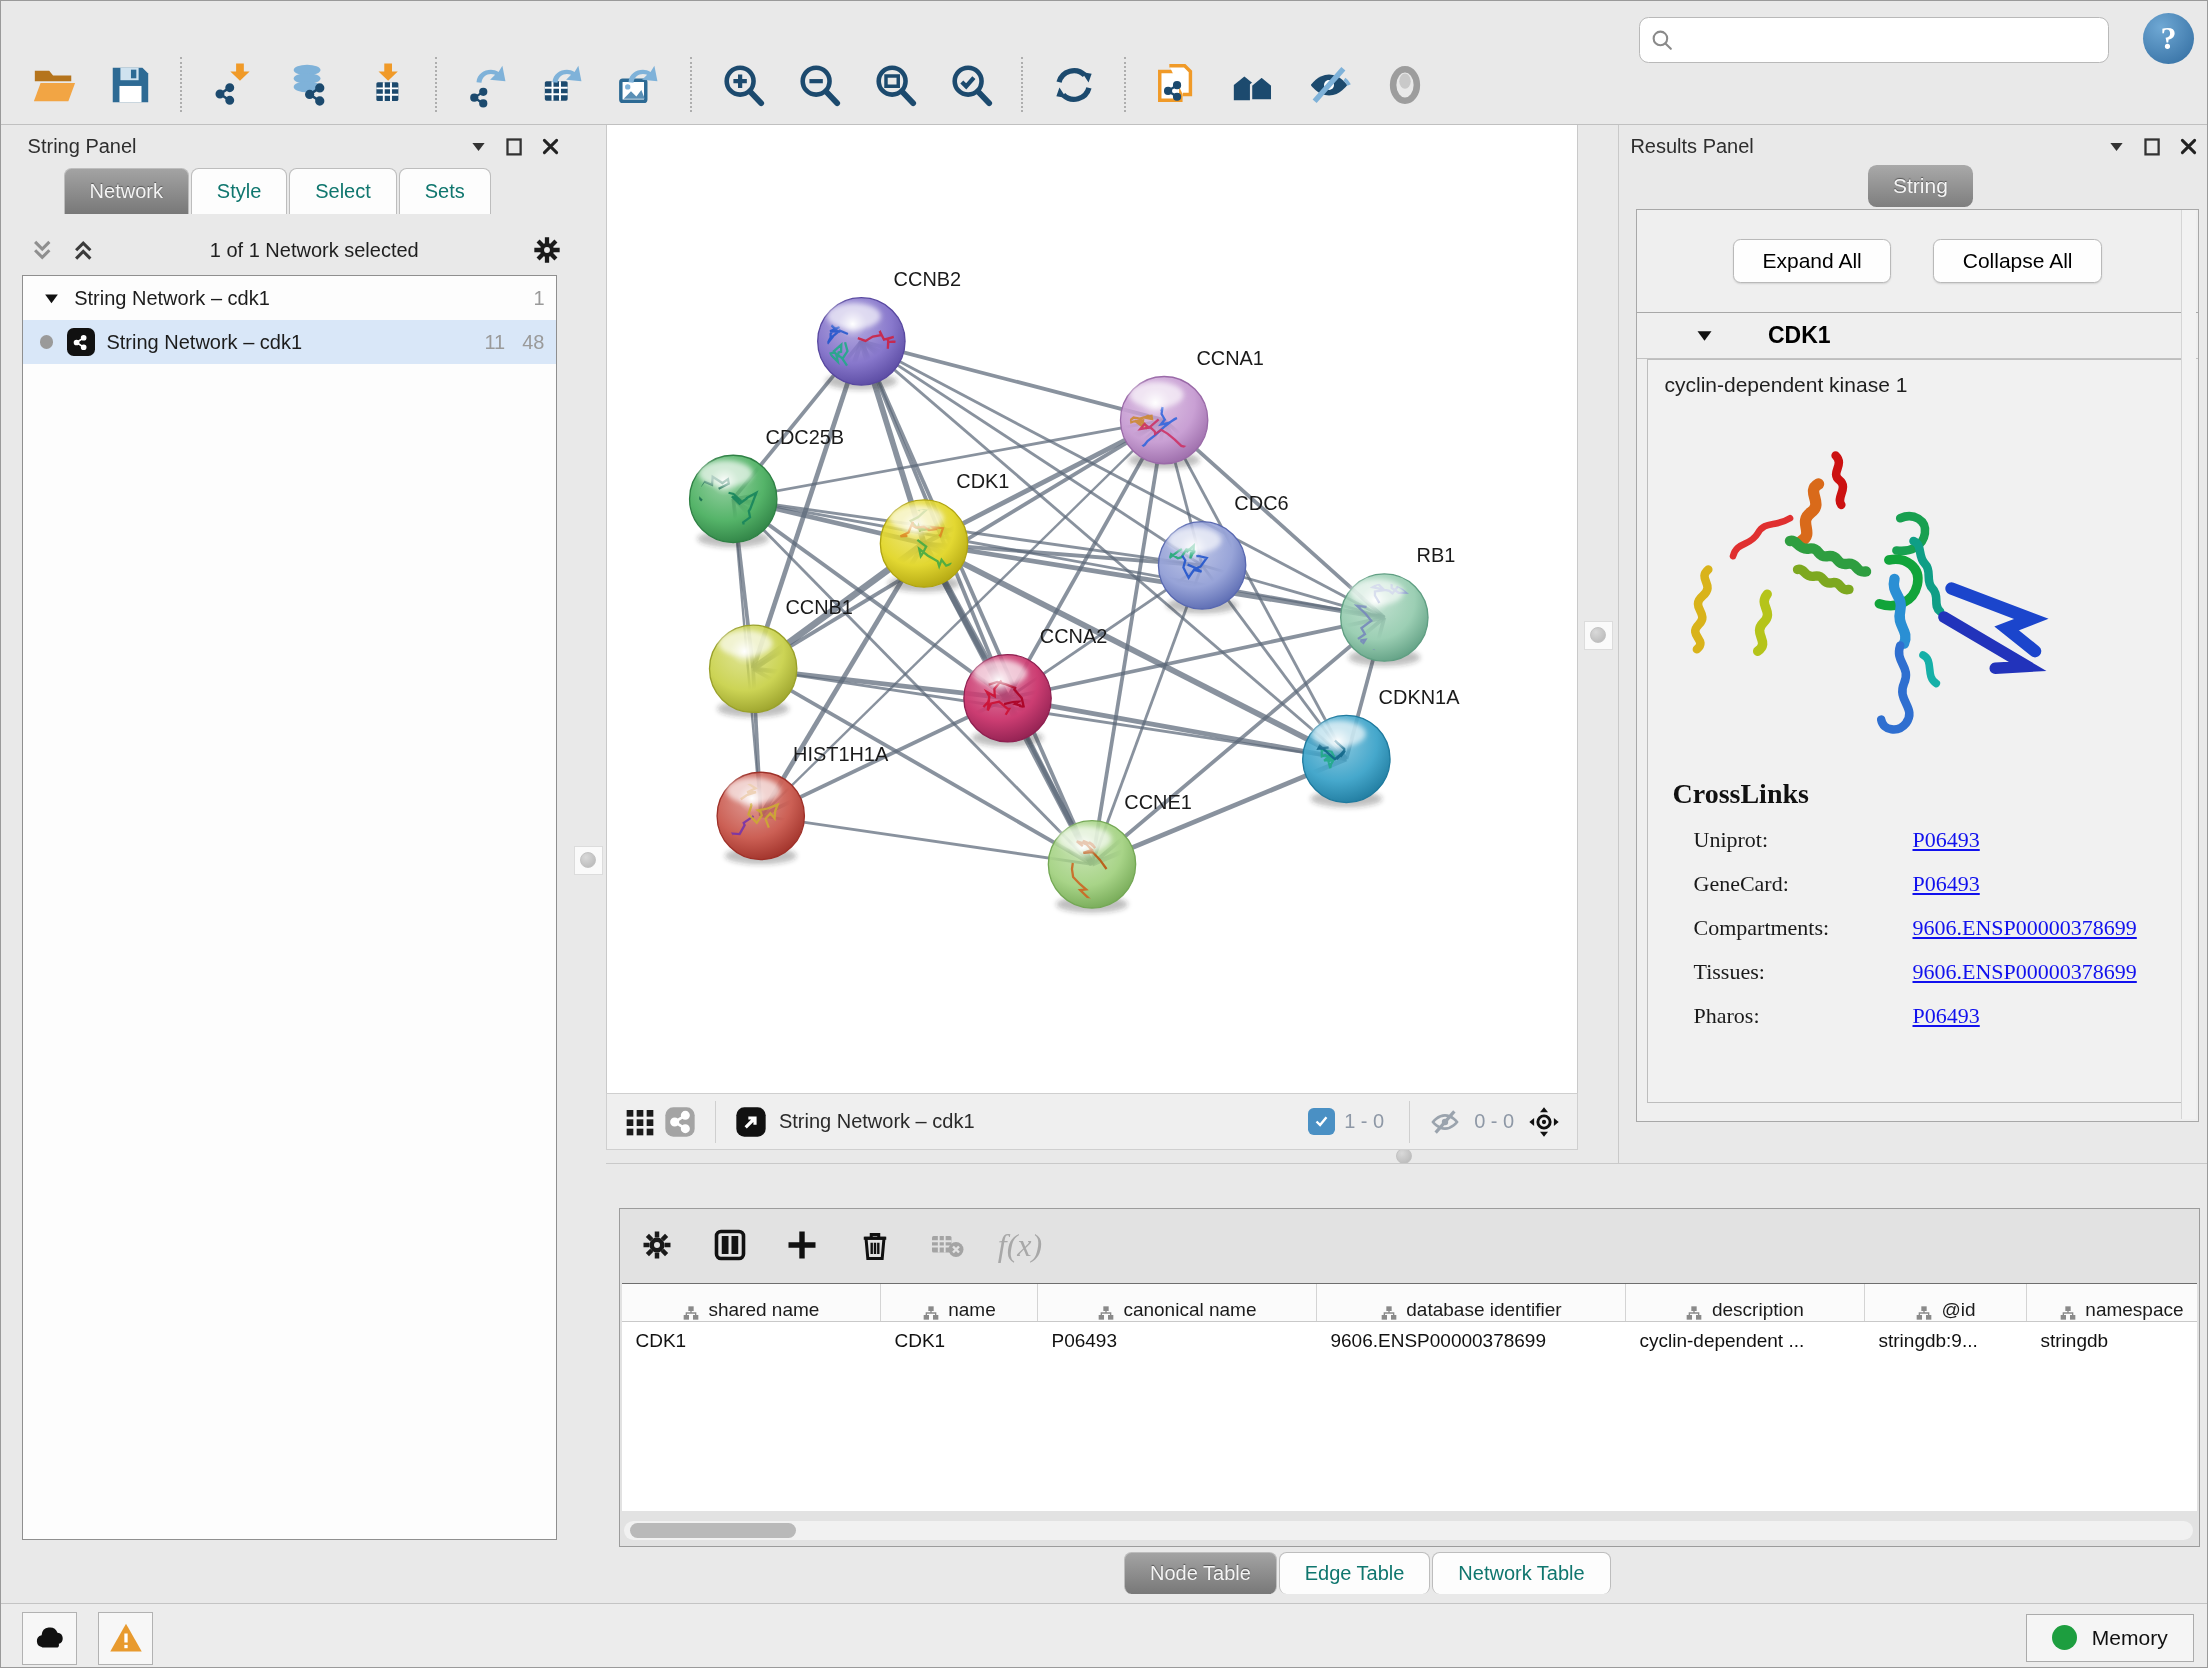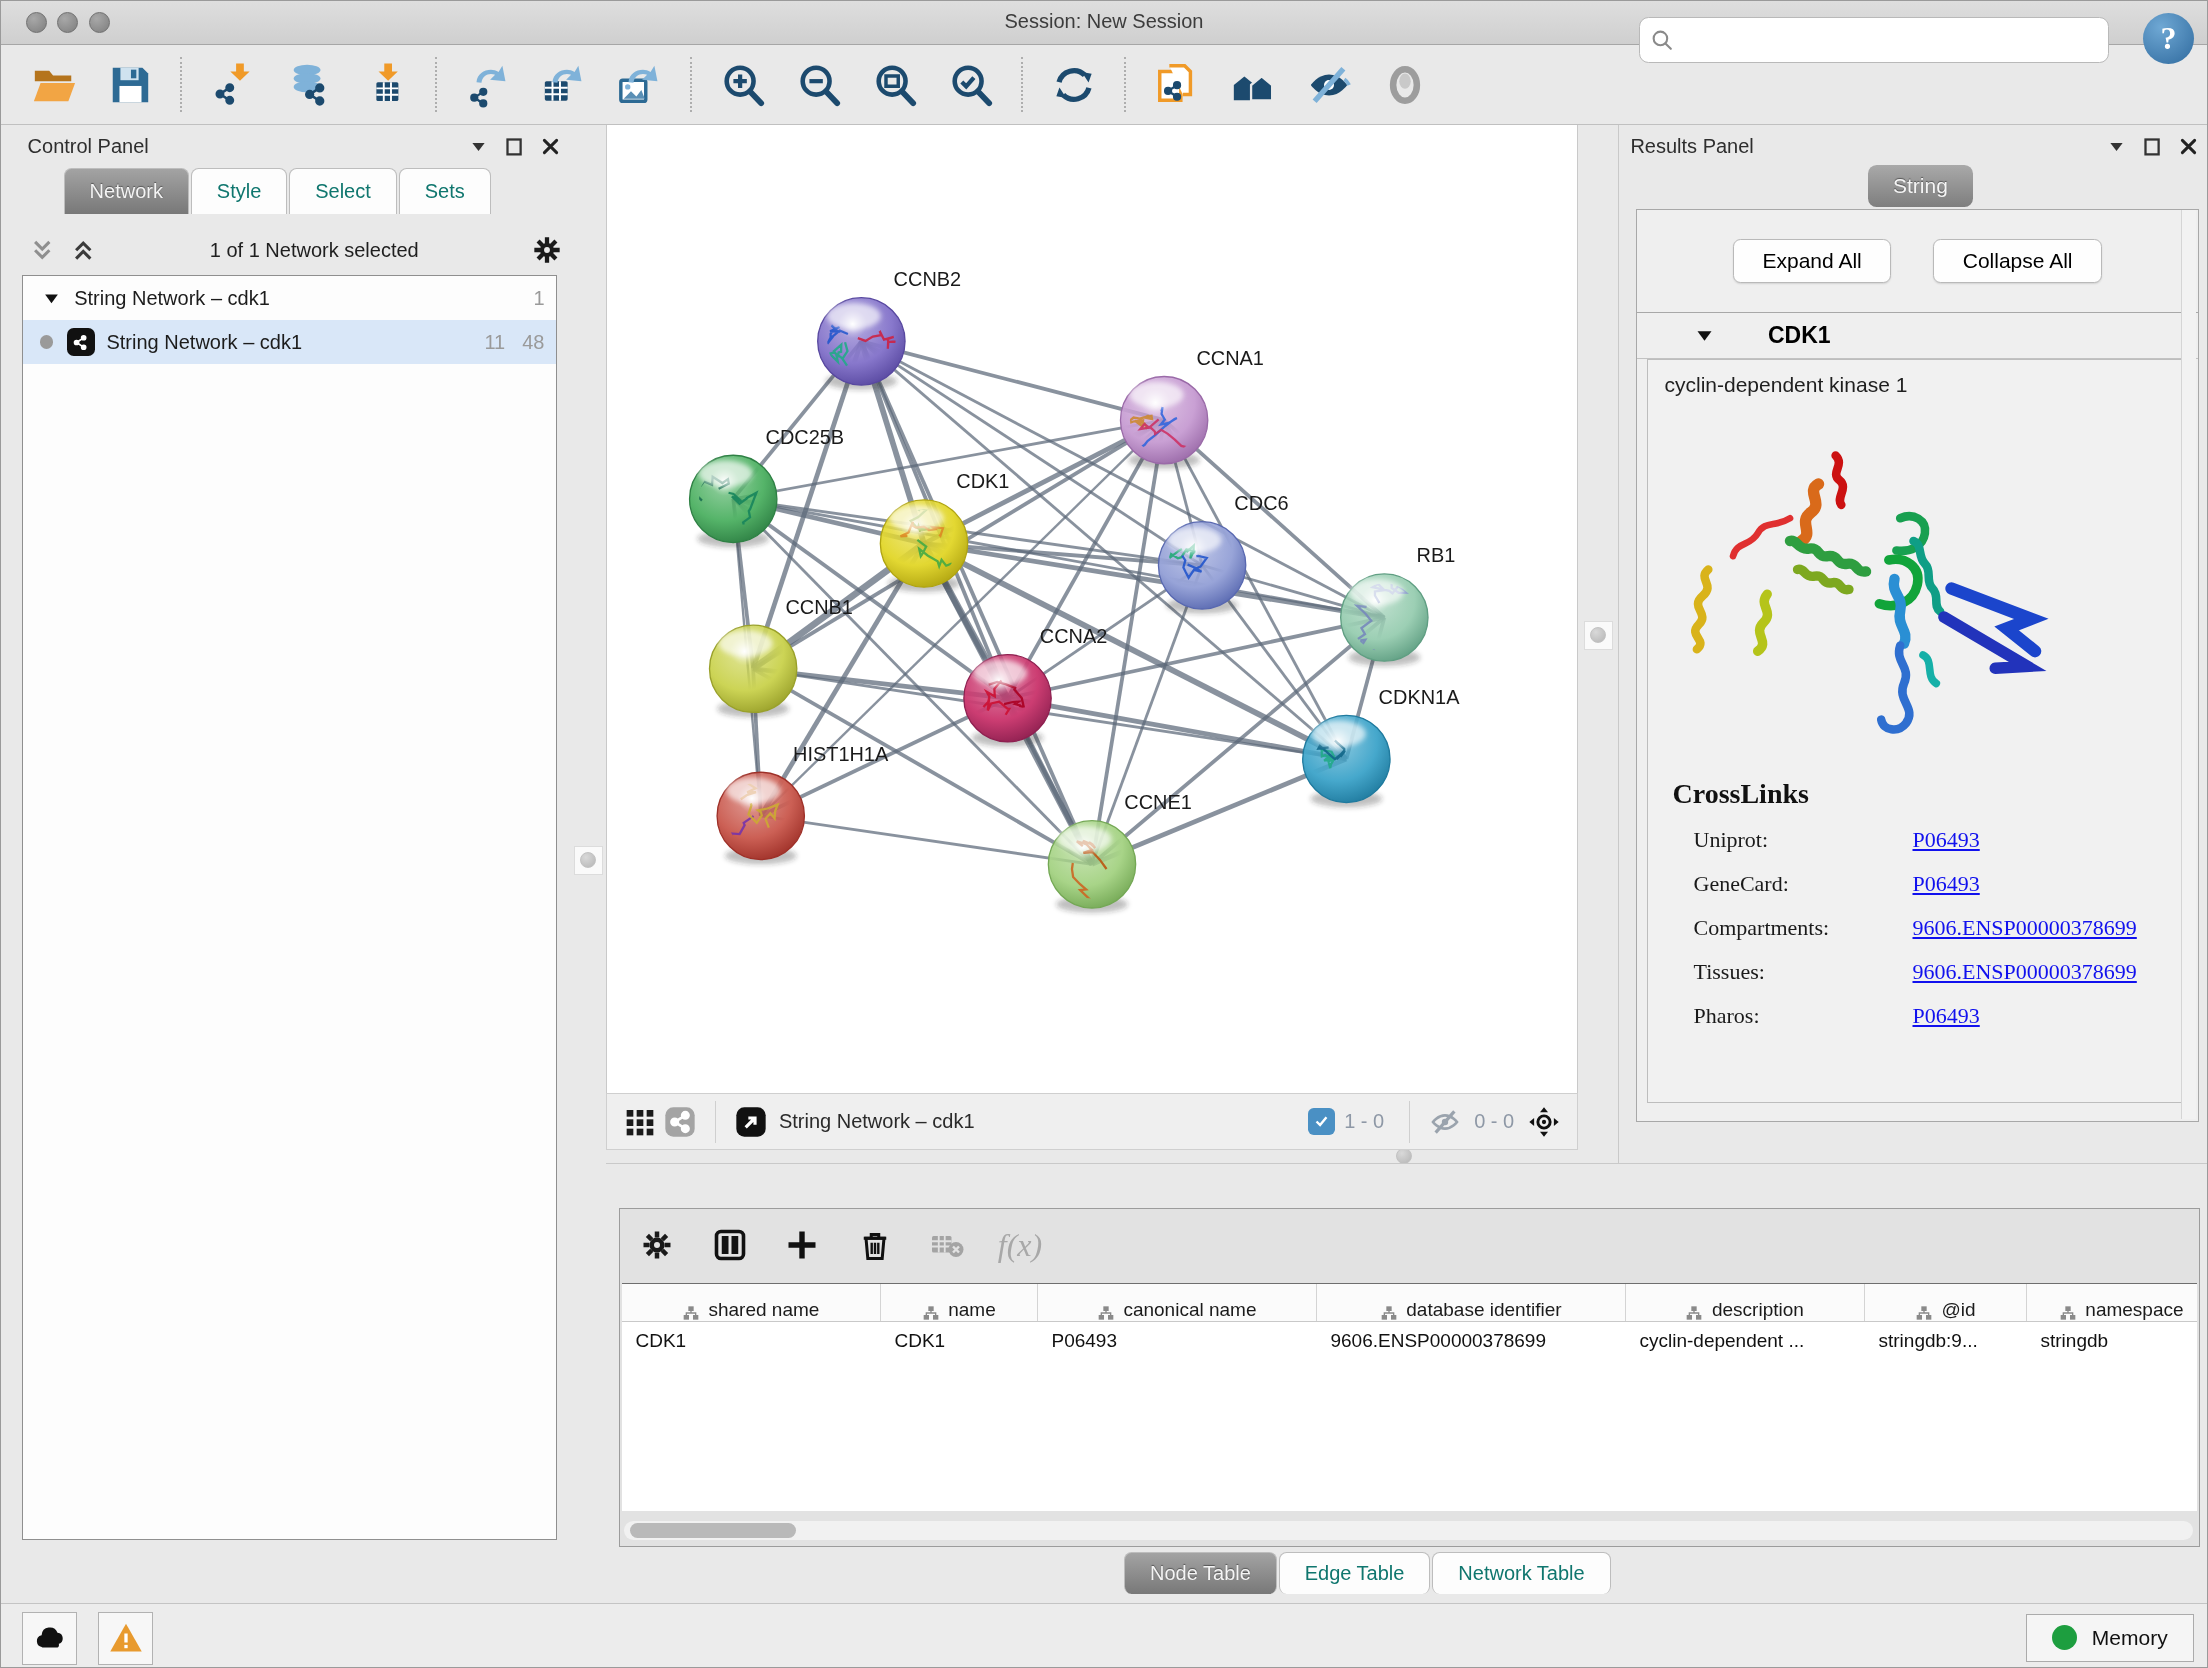--- a/index.html
+++ b/index.html
@@ -137,26 +137,20 @@
   .sb-btn svg { width:36px; height:36px; }
   #memory-btn { position:absolute; right:13.3px; top:9.5px; height:48px; padding:0 25px; background:#f5f5f5;
     border:1.9px solid #ababab; display:flex; align-items:center; gap:15px; font-size:21px; color:#111; }
   #memory-dot { width:25px; height:25px; border-radius:50%; background:#1d9e3f; }
 </style>
 </head>
 <body>
 
 <div id="win">
 
-  <div id="titlebar">
-    <span class="tl-dot" style="left:25px"></span>
-    <span class="tl-dot" style="left:56px"></span>
-    <span class="tl-dot" style="left:88px"></span>
-    <div id="win-title">Session: New Session</div>
-  </div>
 
   <div id="toolbar">
       <div class="tb-group">
         <div class="tb-btn">
           <svg viewBox="0 0 24 24">
             <path d="M2 4.5h7.5l2 2.5H21v3H2z" fill="#b5741c"></path>
             <path d="M1.5 20.5l3.5-9.5h18l-3.5 9.5z" fill="#f2a544"></path>
           </svg>
         </div>
         <div class="tb-btn">
@@ -345,21 +339,21 @@
     <svg viewBox="0 0 24 24">
       <circle cx="10" cy="10" r="6.5" fill="none" stroke="#8a8a8a" stroke-width="2"></circle>
       <path d="M14.8 14.8L20 20" stroke="#8a8a8a" stroke-width="2" stroke-linecap="round"></path>
     </svg>
     <input id="search-input" value="" style="">
   </div>
   <div id="help-btn">?</div>
 
   <div id="control-panel">
     <div class="panel-header" id="cp-header">
-      <span style="flex:1">Control Panel</span>
+      <span style="flex:1">String Panel</span>
       <span class="ph-icons">
         <svg viewBox="0 0 24 24">
             <path d="M5 8h14l-7 9z" fill="#333"></path>
           </svg>
         <svg viewBox="0 0 24 24">
             <rect x="4" y="4" width="15" height="17" fill="none" stroke="#333" stroke-width="2.6"></rect>
           </svg>
         <svg viewBox="0 0 24 24">
             <path d="M5 5l14 14M19 5L5 19" stroke="#222" stroke-width="3.4" stroke-linecap="round"></path>
           </svg>

